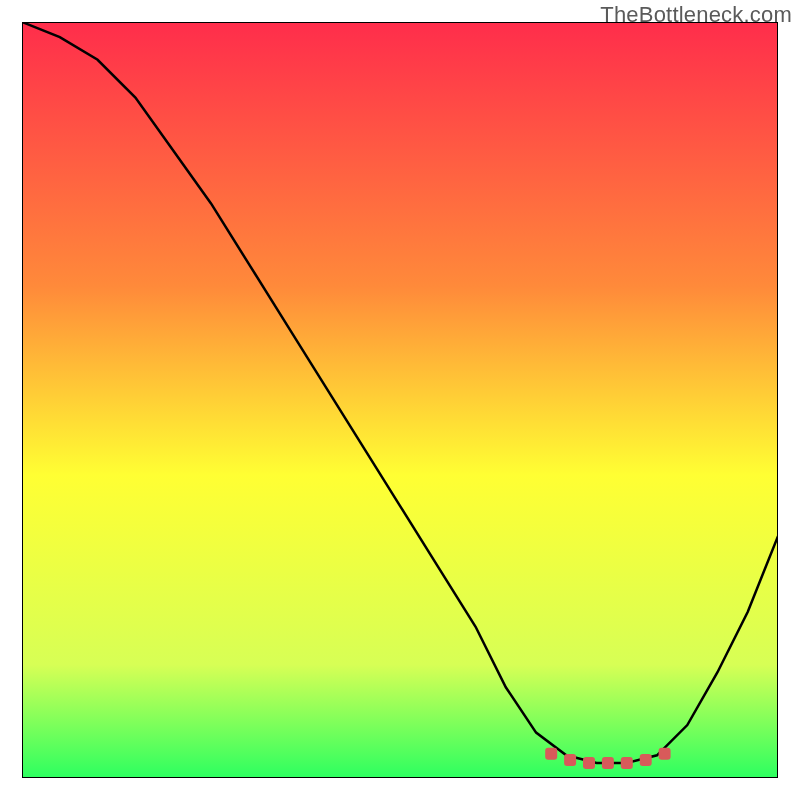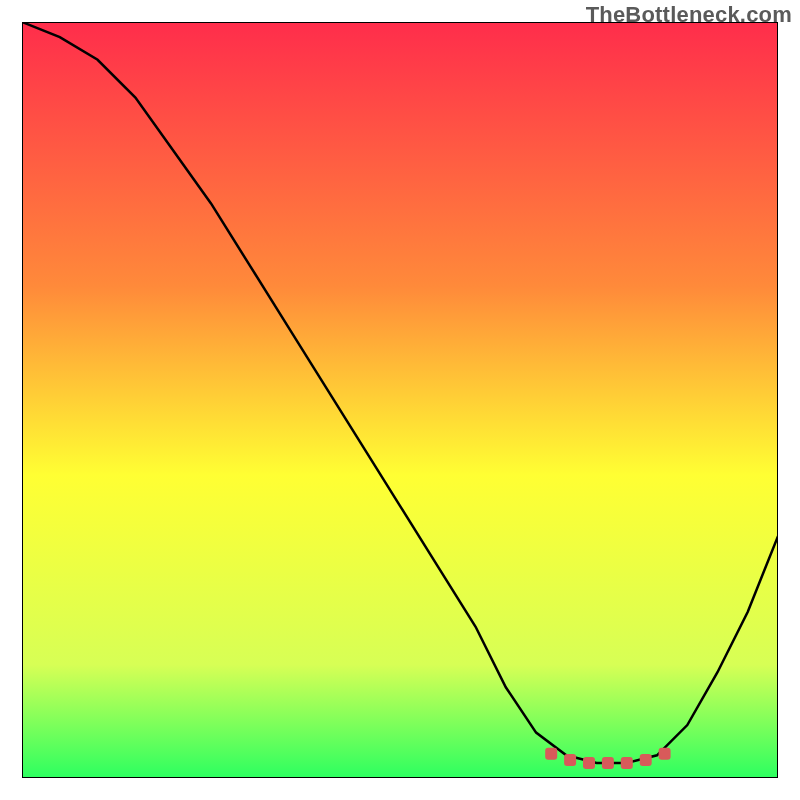--- a/index.html
+++ b/index.html
@@ -14,21 +14,21 @@
   .wrap {
     position: relative;
     width: 800px;
     height: 800px;
   }
   .watermark {
     position: absolute;
     top: 2px;
     right: 8px;
     font-size: 22px;
-    font-weight: 700;
+    font-weight: 400;
     color: #5a5a5a;
     letter-spacing: 0.2px;
   }
   .plot-frame {
     position: absolute;
     left: 22px;
     top: 22px;
     width: 756px;
     height: 756px;
     background: #ffffff;

